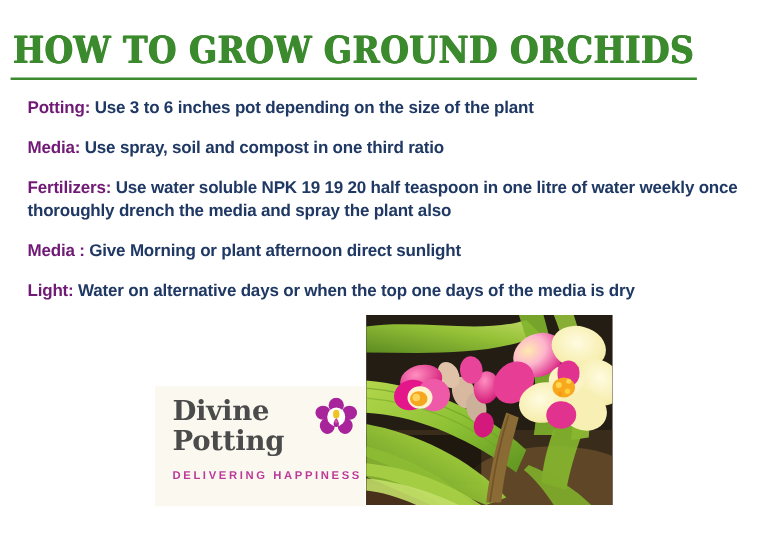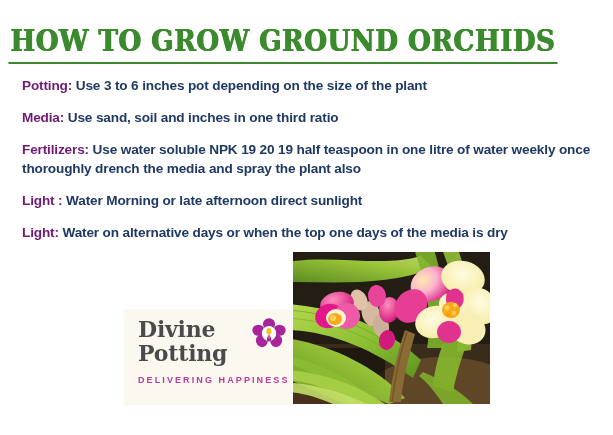--- a/index.html
+++ b/index.html
@@ -126,31 +126,31 @@
 
 <div class="care-list">
 
   <p class="care-line">
     <span class="care-label">Potting:</span>
     <span class="care-text">Use 3 to 6 inches pot depending on the size of the plant</span>
   </p>
 
   <p class="care-line">
     <span class="care-label">Media:</span>
-    <span class="care-text">Use sand, soil and inches in one third ratio</span>
+    <span class="care-text">Use spray, soil and compost in one third ratio</span>
   </p>
 
   <p class="care-line">
     <span class="care-label">Fertilizers:</span>
-    <span class="care-text">Use water soluble NPK 19 20 19 half teaspoon in one litre of water weekly once thoroughly drench the media and spray the plant also</span>
-  </p>
-
-  <p class="care-line">
-    <span class="care-label">Light :</span>
-    <span class="care-text">Water Morning or late afternoon direct sunlight</span>
+    <span class="care-text">Use water soluble NPK 19 19 20 half teaspoon in one litre of water weekly once thoroughly drench the media and spray the plant also</span>
+  </p>
+
+  <p class="care-line">
+    <span class="care-label">Media :</span>
+    <span class="care-text">Give Morning or plant afternoon direct sunlight</span>
   </p>
 
   <p class="care-line">
     <span class="care-label">Light:</span>
     <span class="care-text">Water on alternative days or when the top one days of the media is dry</span>
   </p>
 
 </div>
 
 <div class="logo-block">

